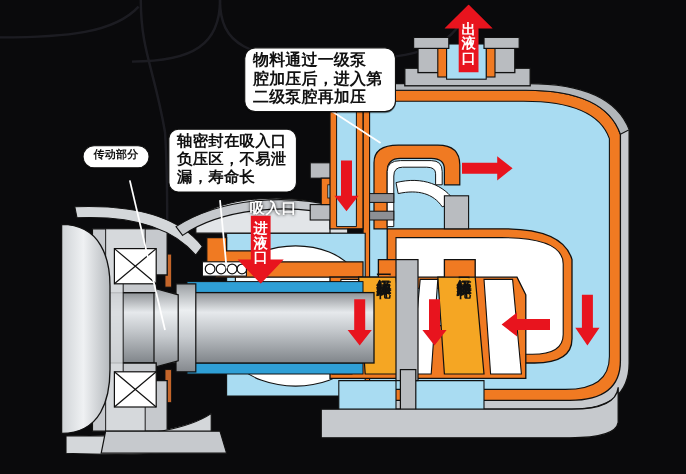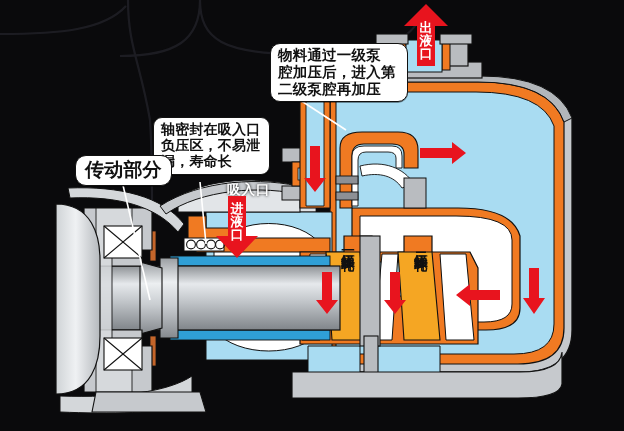--- a/index.html
+++ b/index.html
@@ -9,23 +9,23 @@
   }
   #art{position:absolute;left:0;top:0;width:624px;height:431px;}
 
   
   .callout{
     position:absolute;background:#fff;color:#111;border:1px solid #111;
     border-radius:9px;padding:3px 7px 4px 7px;line-height:1.16;
     font-weight:700;letter-spacing:.2px;white-space:pre-line;
     box-shadow:0 1px 0 rgba(0,0,0,.4);
   }
-  .callout.c1{left:222px;top:43px;width:122px;font-size:14.5px;border-radius:10px;margin-left:48px;}
+  .callout.c1{left:222px;top:43px;width:122px;font-size:14.5px;border-radius:10px;}
   .callout.c2{left:153px;top:117px;width:101px;font-size:14px;border-radius:9px;}
-  .callout.c3{left:75px;top:155px;font-size:19px;border-radius:11px;padding:3px 9px 4px 9px;font-family:Liberation Serif, serif;}
+  .callout.c3{left:75px;top:132px;font-size:10px;border-radius:11px;padding:3px 9px 4px 9px;font-family:Liberation Serif, serif;}
 
   
   .plainlabel{
     position:absolute;color:#fff;font-weight:700;font-size:13.5px;letter-spacing:1px;
     text-shadow:0 0 3px #000;
     margin-left:24px;
   }
   .plainlabel.suction{left:203px;top:181px;}
 
   

